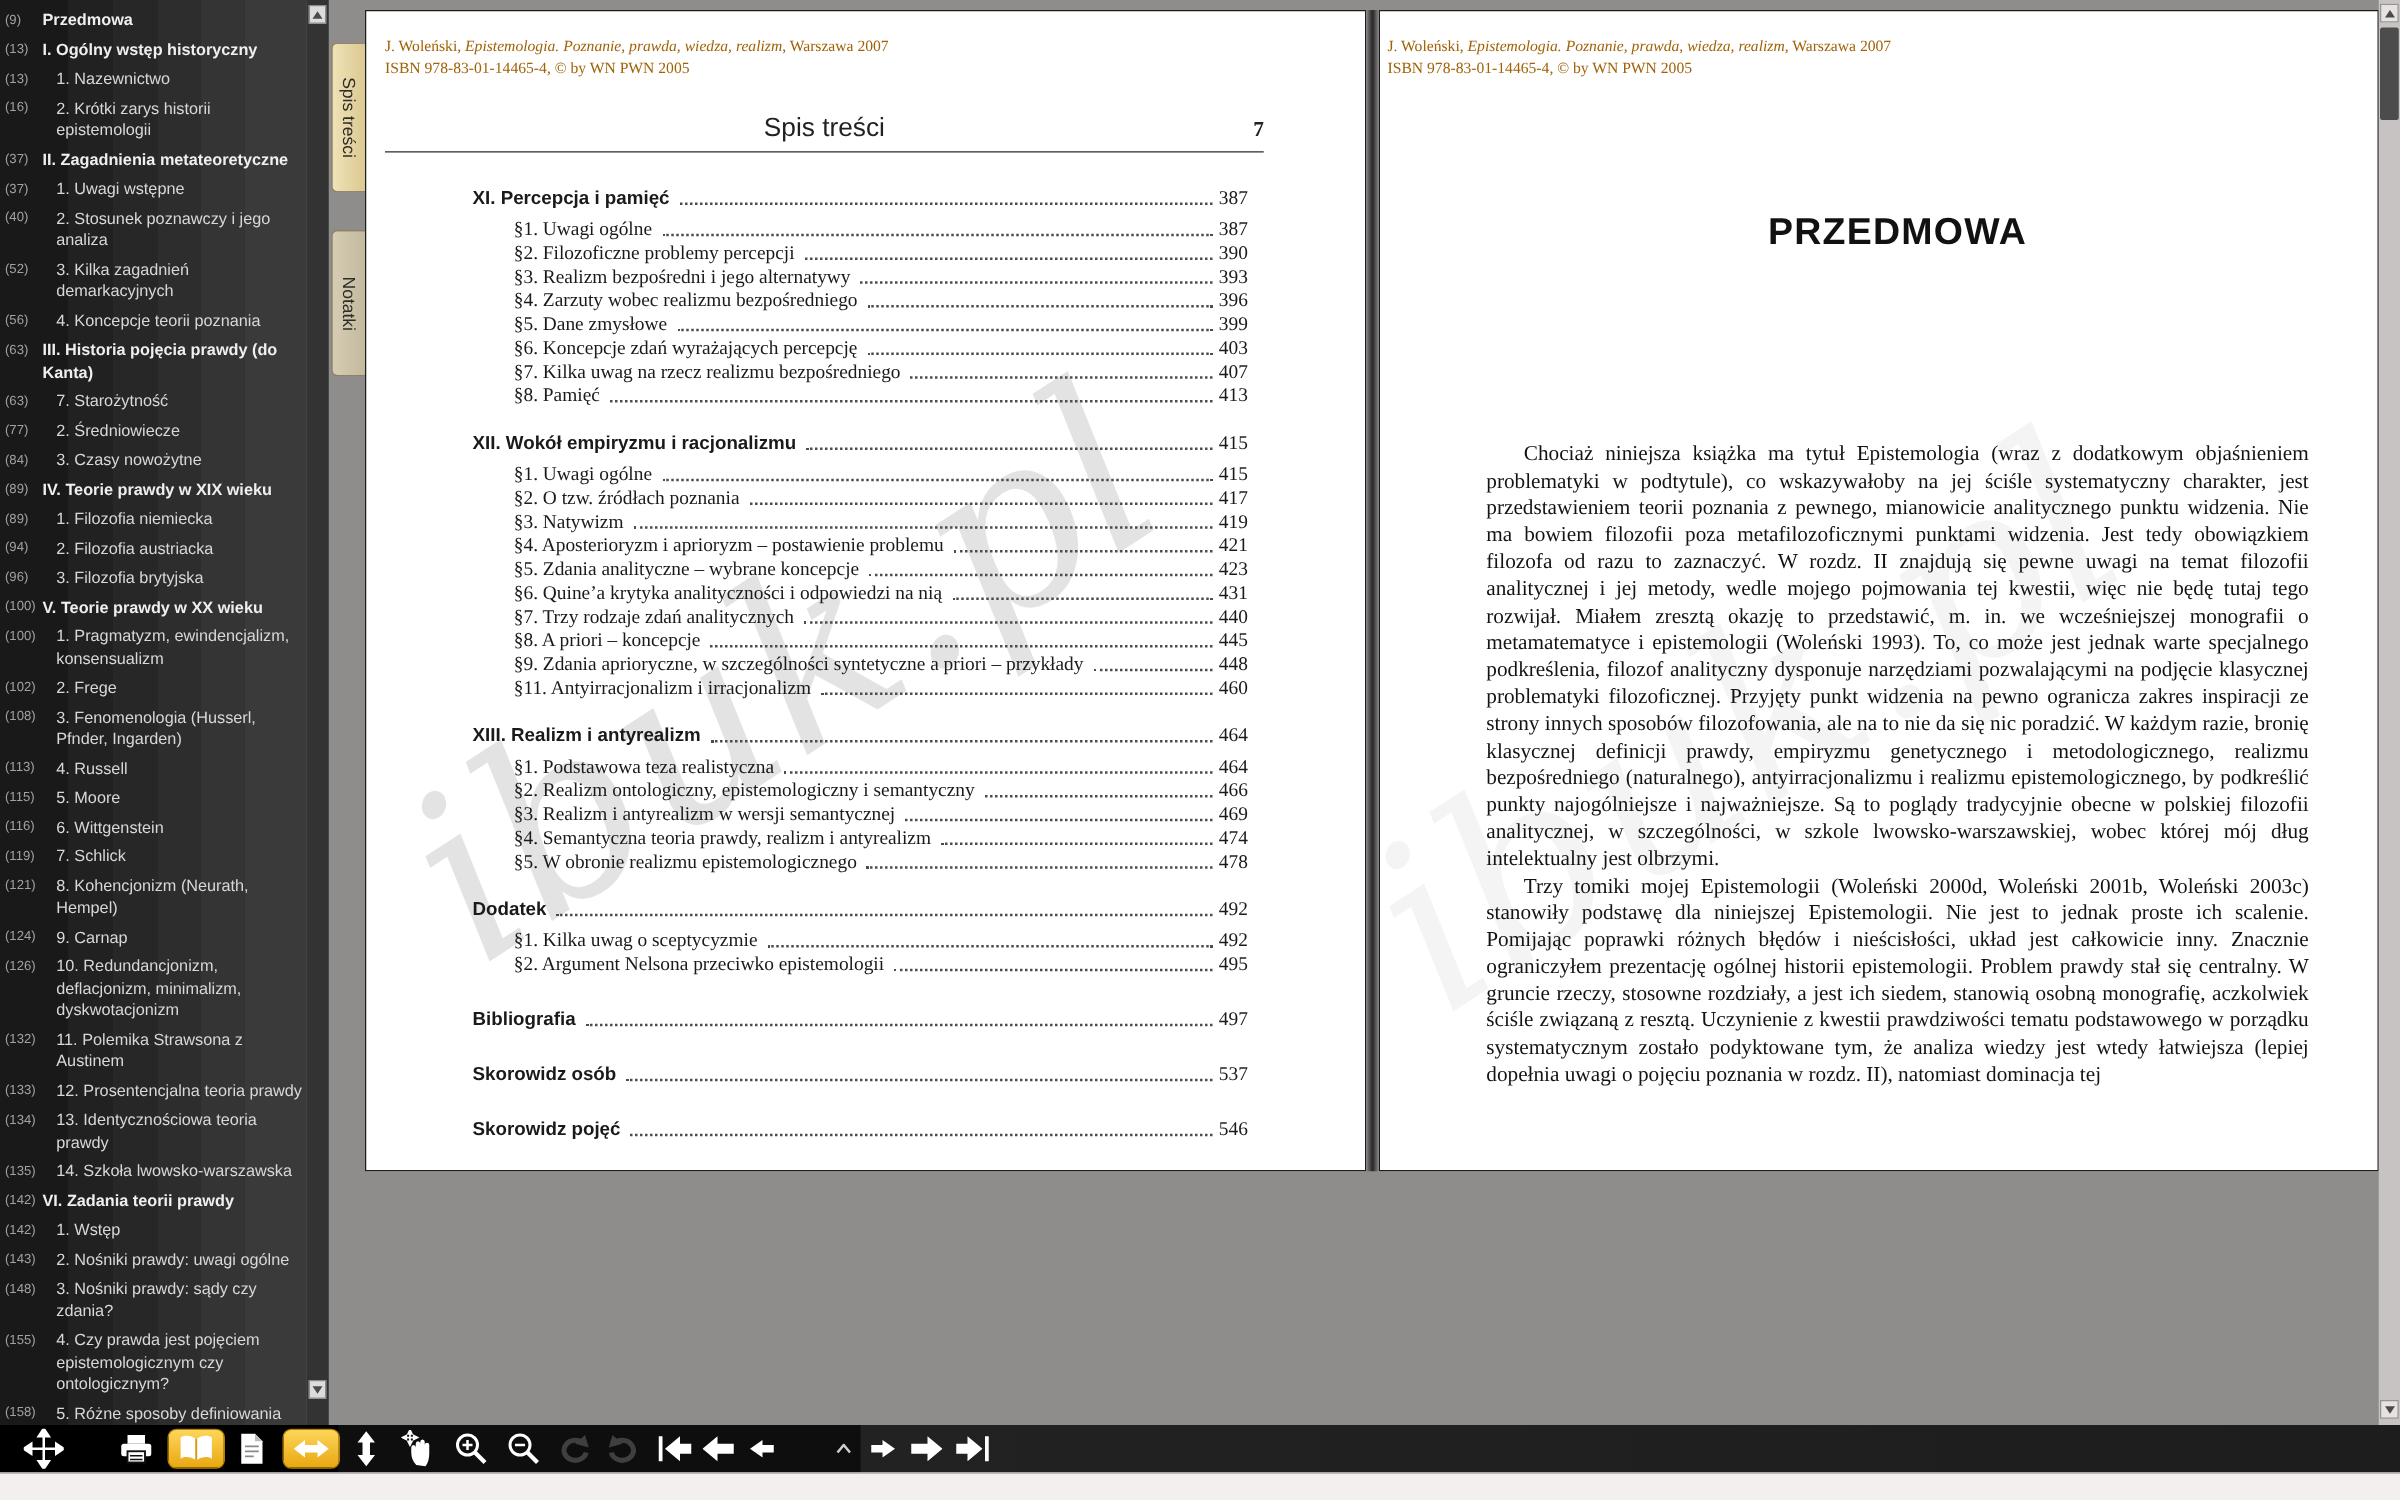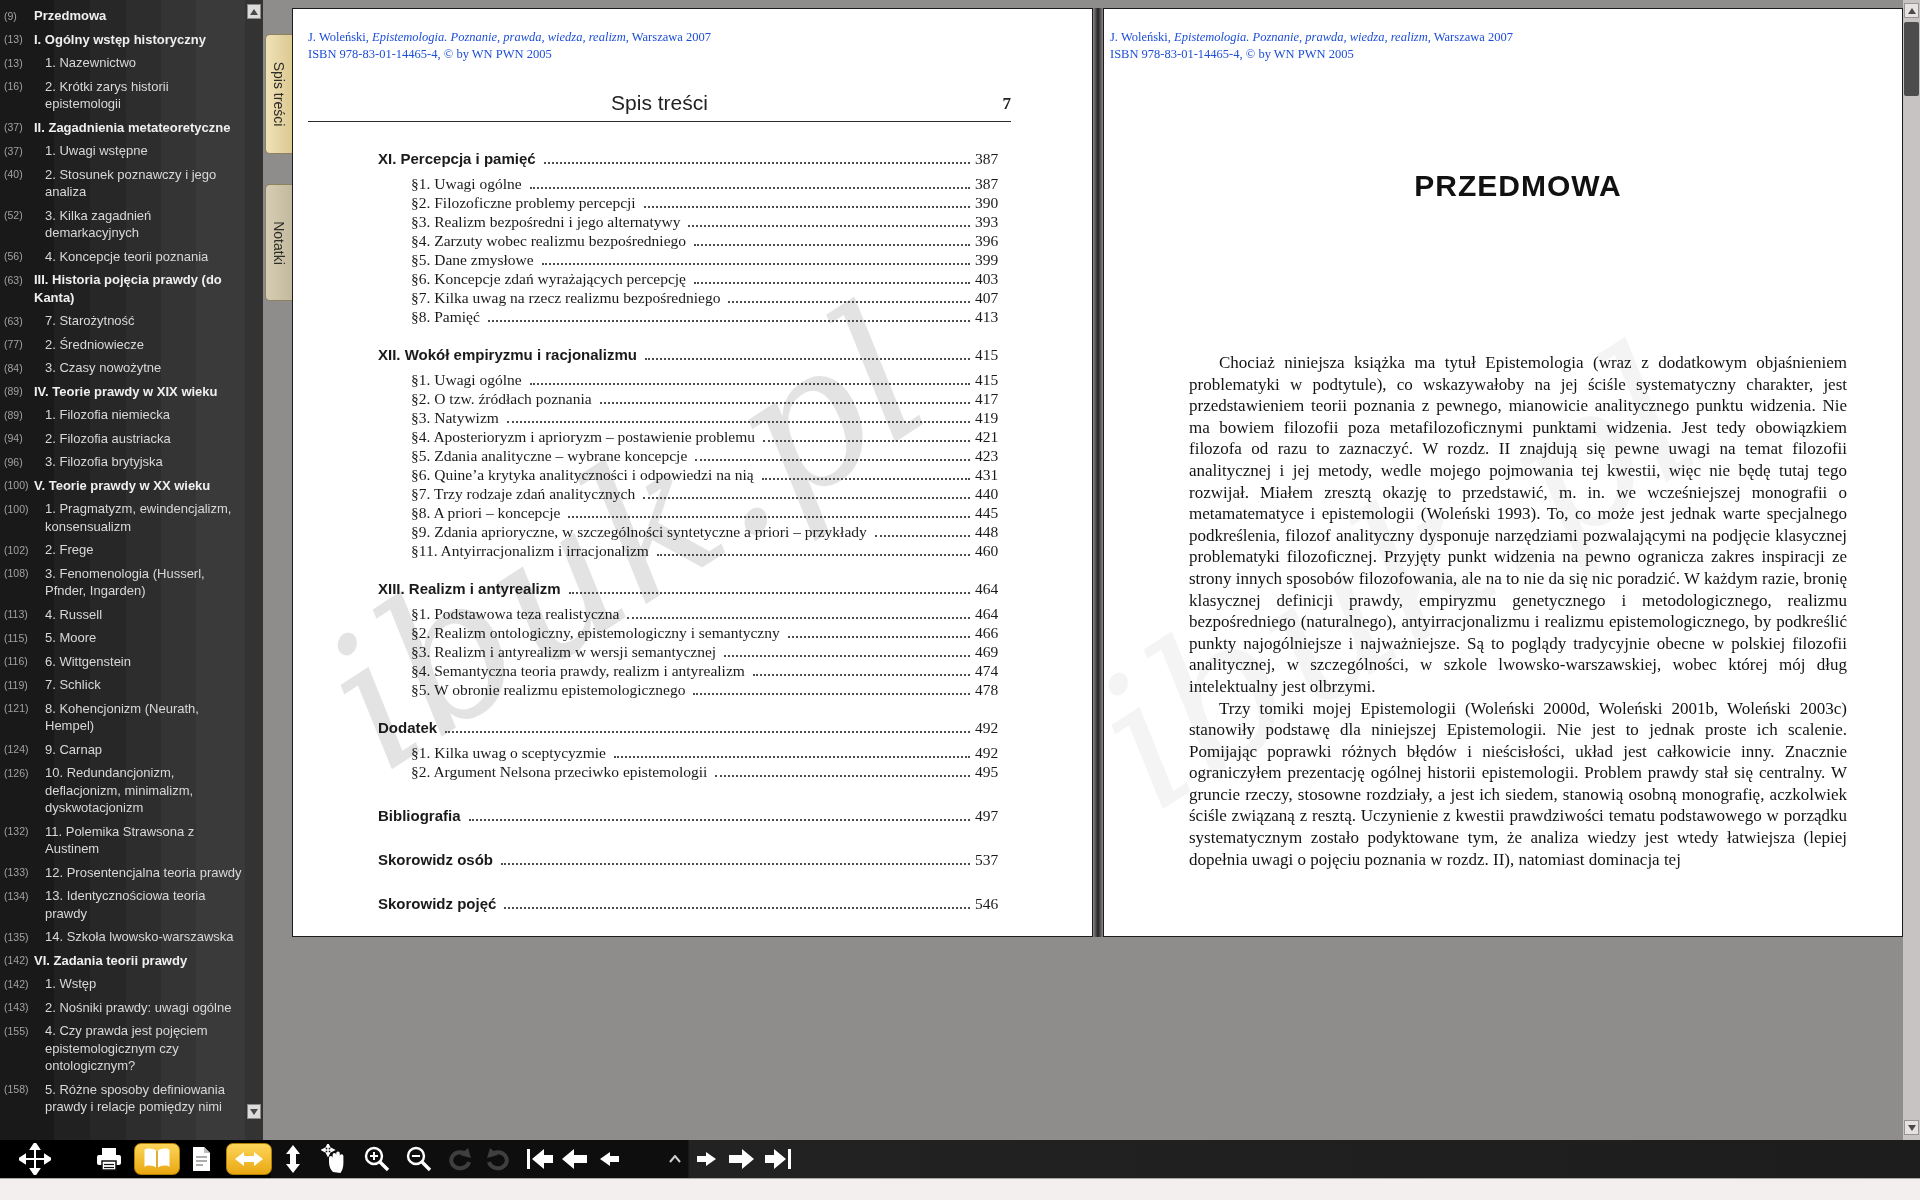--- a/index.html
+++ b/index.html
@@ -42,21 +42,21 @@
     background:linear-gradient(90deg,#8a8888,#2e2c2c 45%,#2e2c2c 55%,#8a8888); }
   .page-right { left:1103px; width:800px; }
 
   .watermark { position:absolute; font-family:"DejaVu Serif", serif; font-style:italic;
     font-size:190px; white-space:nowrap; transform:rotate(-33deg); transform-origin:0 50%;
     pointer-events:none; z-index:0; }
   .wm-left { left:55px; top:600px; color:rgba(0,0,0,0.11); }
   .wm-right { left:15px; top:640px; color:rgba(0,0,0,0.045); }
 
   .pg-head { position:absolute; top:20px; font-family:"Liberation Serif", serif;
-    font-size:12.5px; line-height:17px; color:#1d4ed8; z-index:1; }
+    font-size:12.5px; line-height:17px; color:#a16207; z-index:1; }
   .page-left .pg-head { left:15px; }
   .page-right .pg-head { left:6px; }
 
   .pl-headrow { position:absolute; left:15px; top:82px; width:703px; text-align:center;
     font-size:21px; color:#222; z-index:1; }
   .pl-pagenum { position:absolute; right:0; top:3px; font-family:"Liberation Serif", serif;
     font-weight:bold; font-size:17px; }
   .pl-rule { position:absolute; left:15px; top:112px; width:703px; border-top:1.5px solid #2b2b2b; z-index:1; }
 
   .toc-list { position:absolute; left:85px; top:128px; width:633px; z-index:1; color:#1a1a1a; }
@@ -236,20 +236,24 @@
   </div>
         <div class="srow">
     <span class="s-num">(142)</span>
     <span class="s-label">1. Wstęp</span>
   </div>
         <div class="srow">
     <span class="s-num">(143)</span>
     <span class="s-label">2. Nośniki prawdy: uwagi ogólne</span>
   </div>
         <div class="srow">
+    <span class="s-num">(148)</span>
+    <span class="s-label">3. Nośniki prawdy: sądy czy zdania?</span>
+  </div>
+        <div class="srow">
     <span class="s-num">(155)</span>
     <span class="s-label">4. Czy prawda jest pojęciem epistemologicznym czy ontologicznym?</span>
   </div>
         <div class="srow">
     <span class="s-num">(158)</span>
     <span class="s-label">5. Różne sposoby definiowania prawdy i relacje pomiędzy nimi</span>
   </div>
       </div>
   </div>
   <div class="side-scroll">

